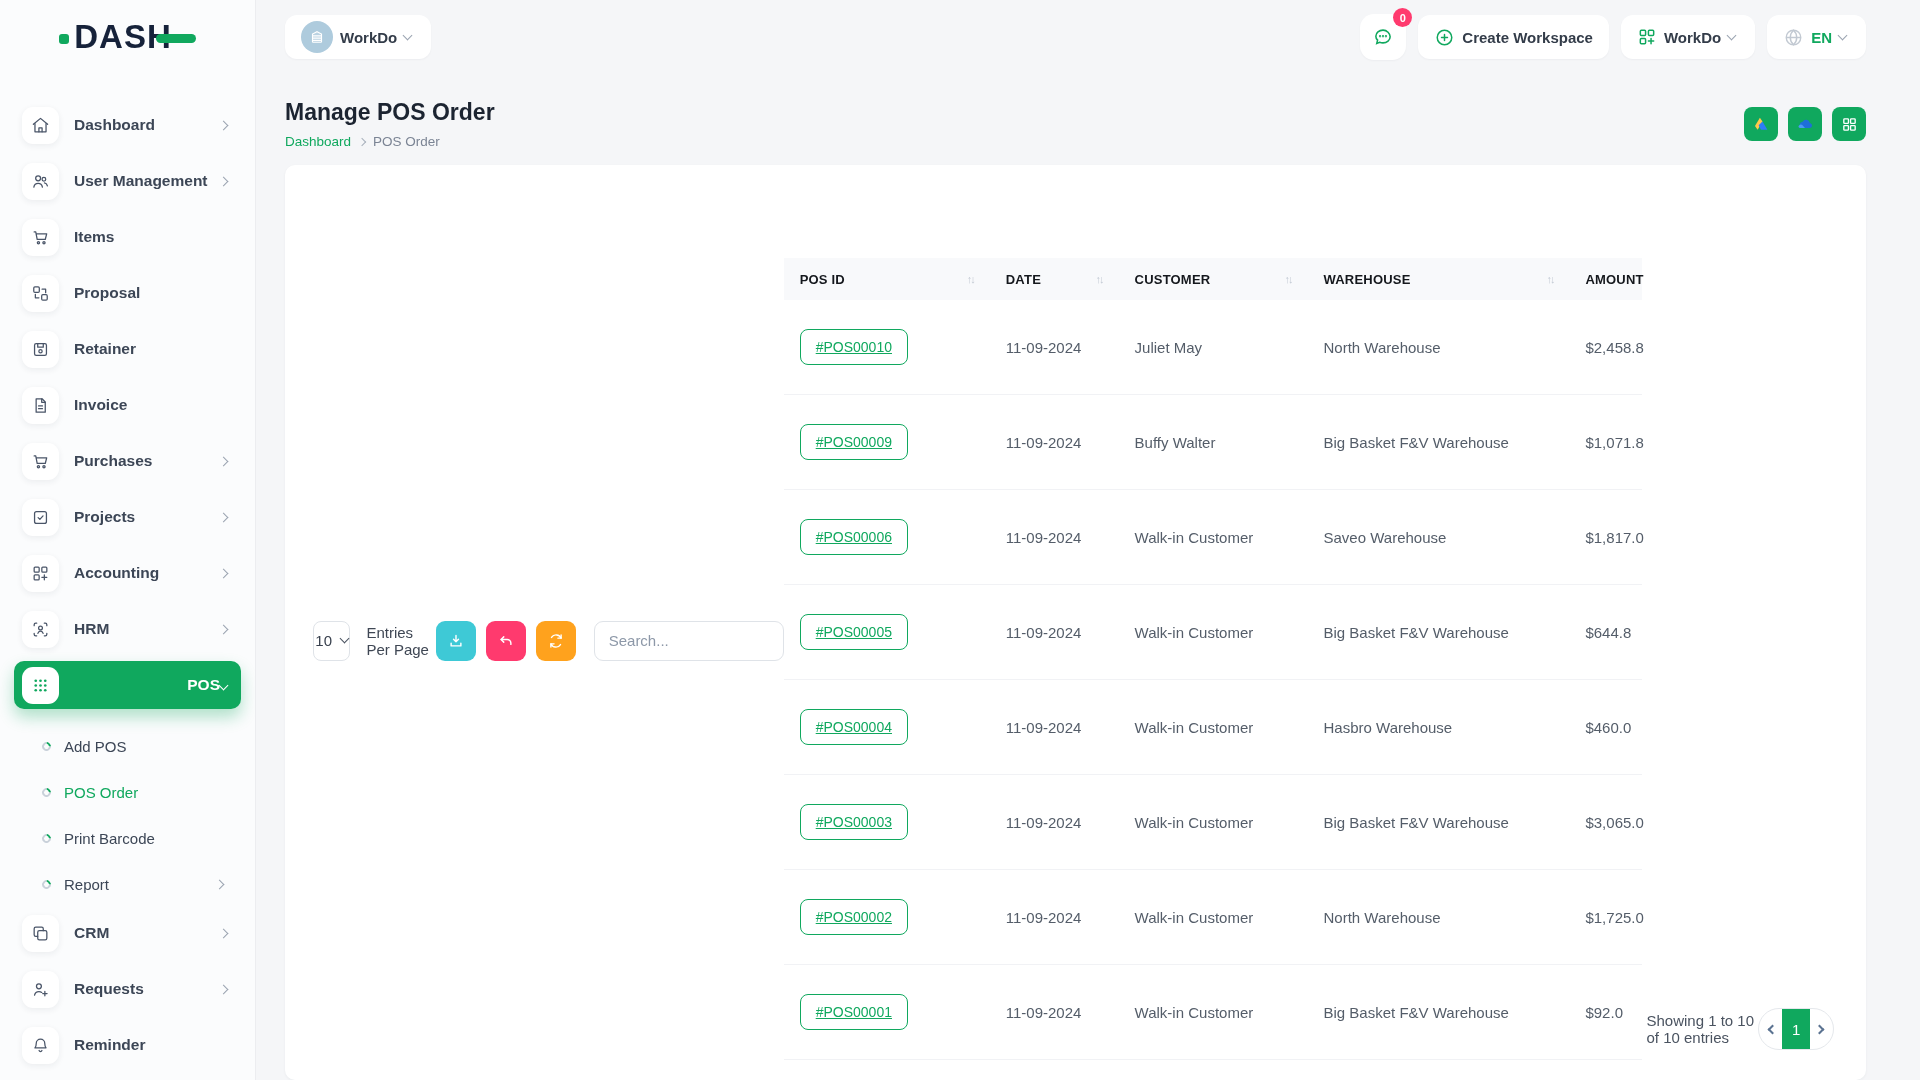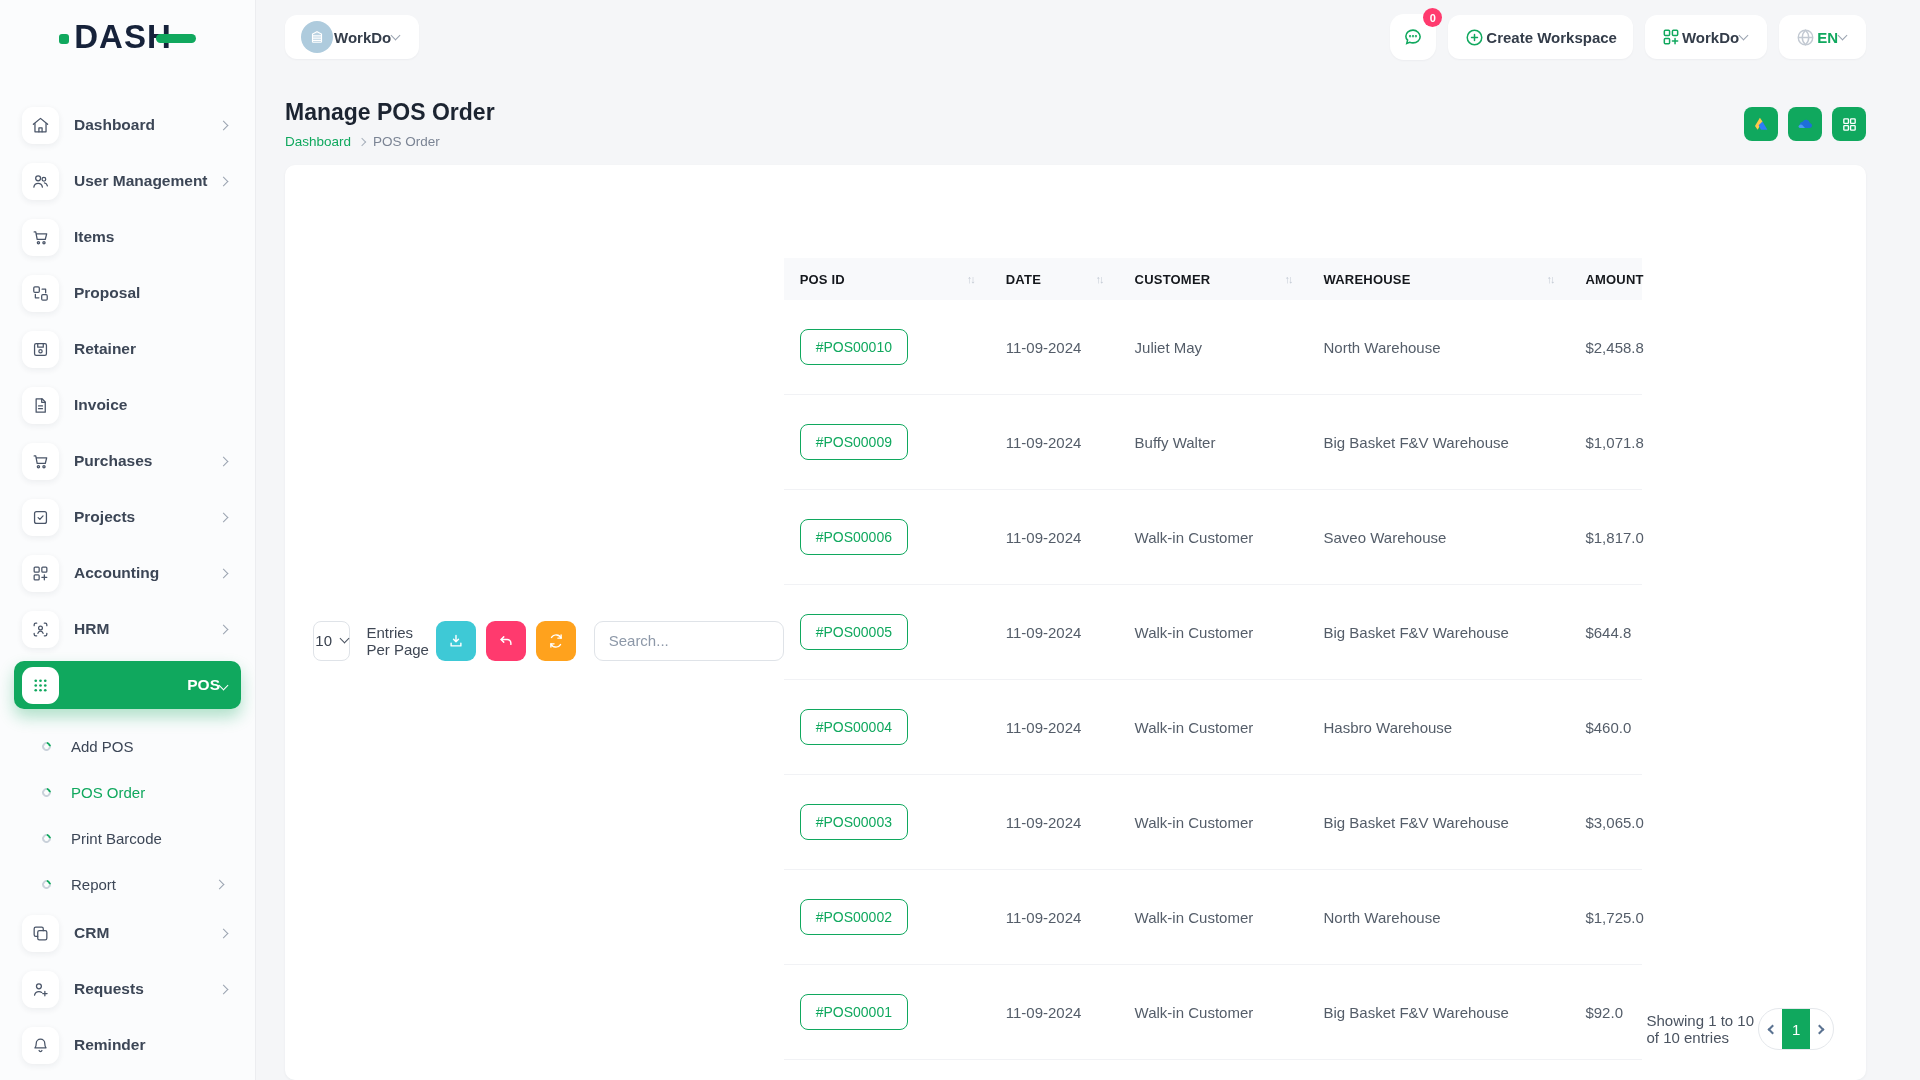--- a/index.html
+++ b/index.html
@@ -36,29 +36,29 @@
   .chev.down{ transform:rotate(45deg); border-color:#ffffff; }
 
   .nav-item.active{ background:var(--green); box-shadow:0 8px 16px rgba(16,168,94,.32);text-align:right; }
   .nav-item.active .nav-label{ color:#ffffff; }
   .nav-item.active .icon-box{ box-shadow:none; color:var(--green); }
 
   .subnav{ padding:6px 0 2px 0; }
   .sub-item{ display:flex; align-items:center; height:46px; padding:0 14px 0 28px; cursor:pointer; }
   .bullet{ width:9px; height:9px; border-radius:50%; border:2px solid #c9d1da; border-top-color:var(--green);
     transform:rotate(45deg); flex:none; }
-  .sub-label{ margin-left:20px; font-size:15px; font-weight:500; color:#3c4656; flex:1; }
+  .sub-label{ margin-left:13px; font-size:15px; font-weight:500; color:#3c4656; flex:1; }
   .sub-item.active .sub-label{ color:var(--green); }
 
   
   .main{ flex:1; display:flex; flex-direction:column; padding:0 54px 0 30px; height:1080px; }
 
   .topbar{ height:74px; display:flex; align-items:center; justify-content:space-between; }
   .pill{ background:#ffffff; border-radius:12px; height:44px; display:flex; align-items:center;
-    padding:0 16px; gap:1px; cursor:pointer; box-shadow:0 1px 2px rgba(25,35,55,.04); }
+    padding:0 16px; gap:7px; cursor:pointer; box-shadow:0 1px 2px rgba(25,35,55,.04); }
   .ws-avatar{ width:32px; height:32px; border-radius:50%; background:#aecbdd; display:flex;
     align-items:center; justify-content:center; }
   .pill-label{ font-size:15px; font-weight:600; color:#333c49; }
   .topbar-right{ display:flex; align-items:center; gap:12px; }
   .chat-btn{ position:relative; width:46px; height:46px; border-radius:14px; background:#ffffff;
     display:flex; align-items:center; justify-content:center; cursor:pointer; box-shadow:0 1px 2px rgba(25,35,55,.04);}
   .badge{ position:absolute; top:-6px; right:-6px; min-width:19px; height:19px; border-radius:50%;
     background:var(--pink); color:#fff; font-size:11px; font-weight:700; display:flex; align-items:center;
     justify-content:center; }
   .lang-label{ color:var(--green); font-weight:700; font-size:15px; }
@@ -97,21 +97,21 @@
 
   
   table{ width:100%; border-collapse:collapse; table-layout:fixed; margin-top:37px; }
   thead th{ background:#f8f9fb; height:42px; font-size:13px; font-weight:700; color:#15181d;
     text-align:left; padding:0 16px; letter-spacing:.2px; }
   th .th-inner{ display:flex; align-items:center; justify-content:space-between; }
   .sort{ font-size:11px; color:#c3cad4; letter-spacing:-2px; font-weight:400; }
   th.num, td.num{ text-align:left; }
   tbody td{ height:66px; padding:0 16px; font-size:15px; color:#545d69; border-bottom:1px solid #f1f2f5; }
   .chip{ display:inline-block; border:1px solid var(--green); color:var(--green); border-radius:8px;
-    padding:9px 15px; font-size:14px; cursor:pointer; background:#fff; }
+    padding:9px 15px; font-size:14px; cursor:pointer; background:#fff;text-decoration:underline; }
 
   .card-footer{ margin-top:auto; display:flex; align-items:center; justify-content:space-between; padding:24px 4px 10px 4px;}
   .showing{ font-size:15px; color:#4a5360; }
   .pager{ display:flex; align-items:center; border:1px solid #e5e8ec; border-radius:21px; height:42px; overflow:hidden; background:#fff;}
   .pg-btn{ width:40px; height:42px; display:flex; align-items:center; justify-content:center; cursor:pointer; }
   .pg-chev{ width:7px; height:7px; border-right:2px solid #5b7391; border-bottom:2px solid #5b7391; }
   .pg-chev.left{ transform:rotate(135deg); margin-left:3px;} .pg-chev.right{ transform:rotate(-45deg); margin-right:3px;}
   .pg-num{ width:48px; height:42px; background:var(--green); color:#fff; font-size:15px; display:flex;
     align-items:center; justify-content:center; cursor:pointer; }
 

